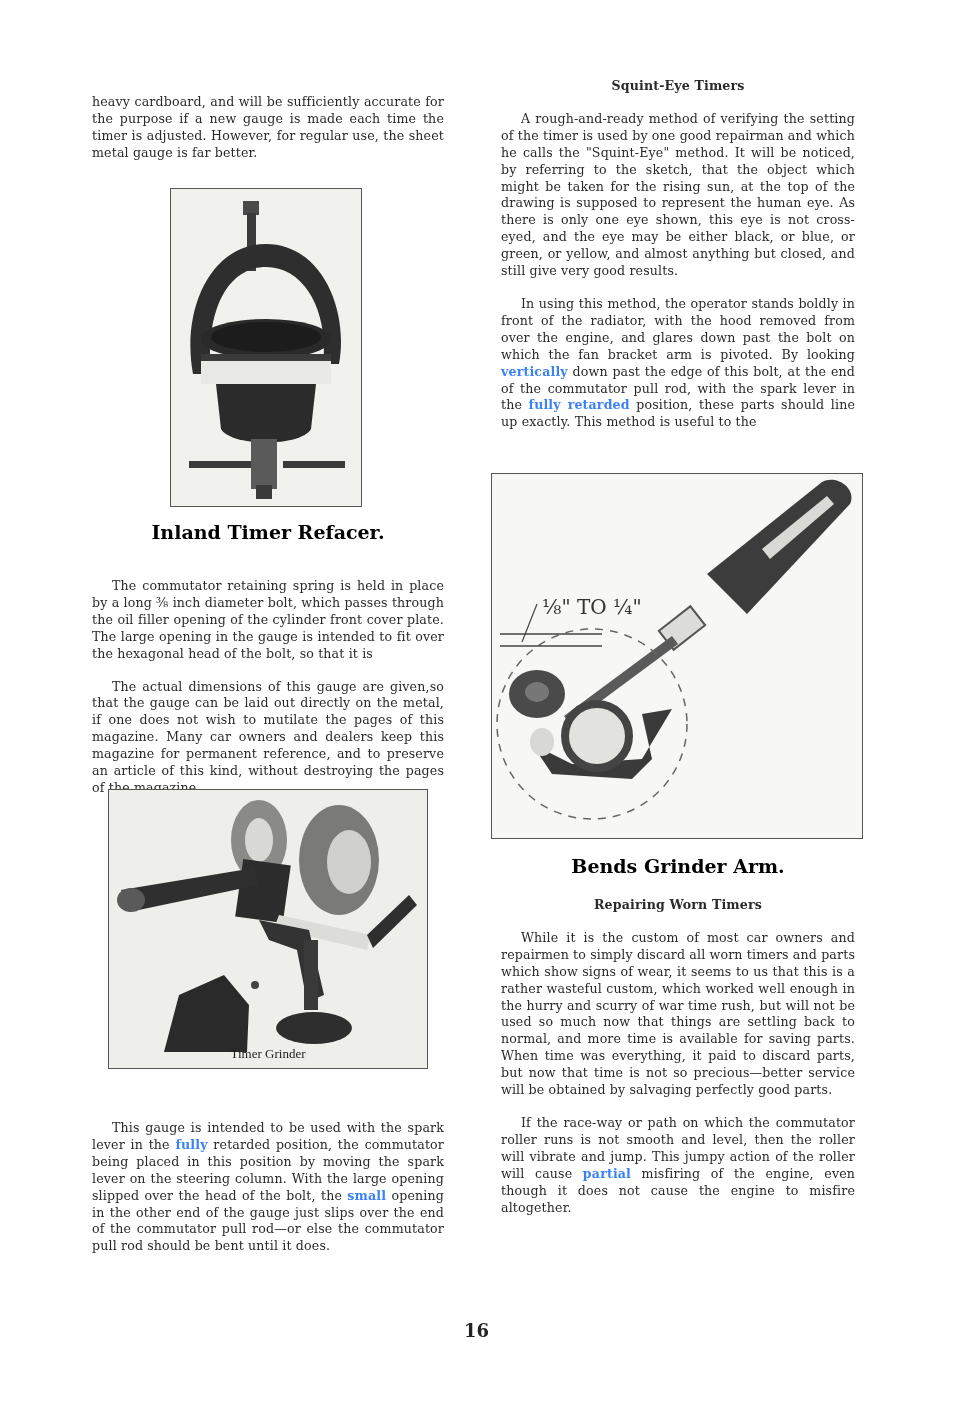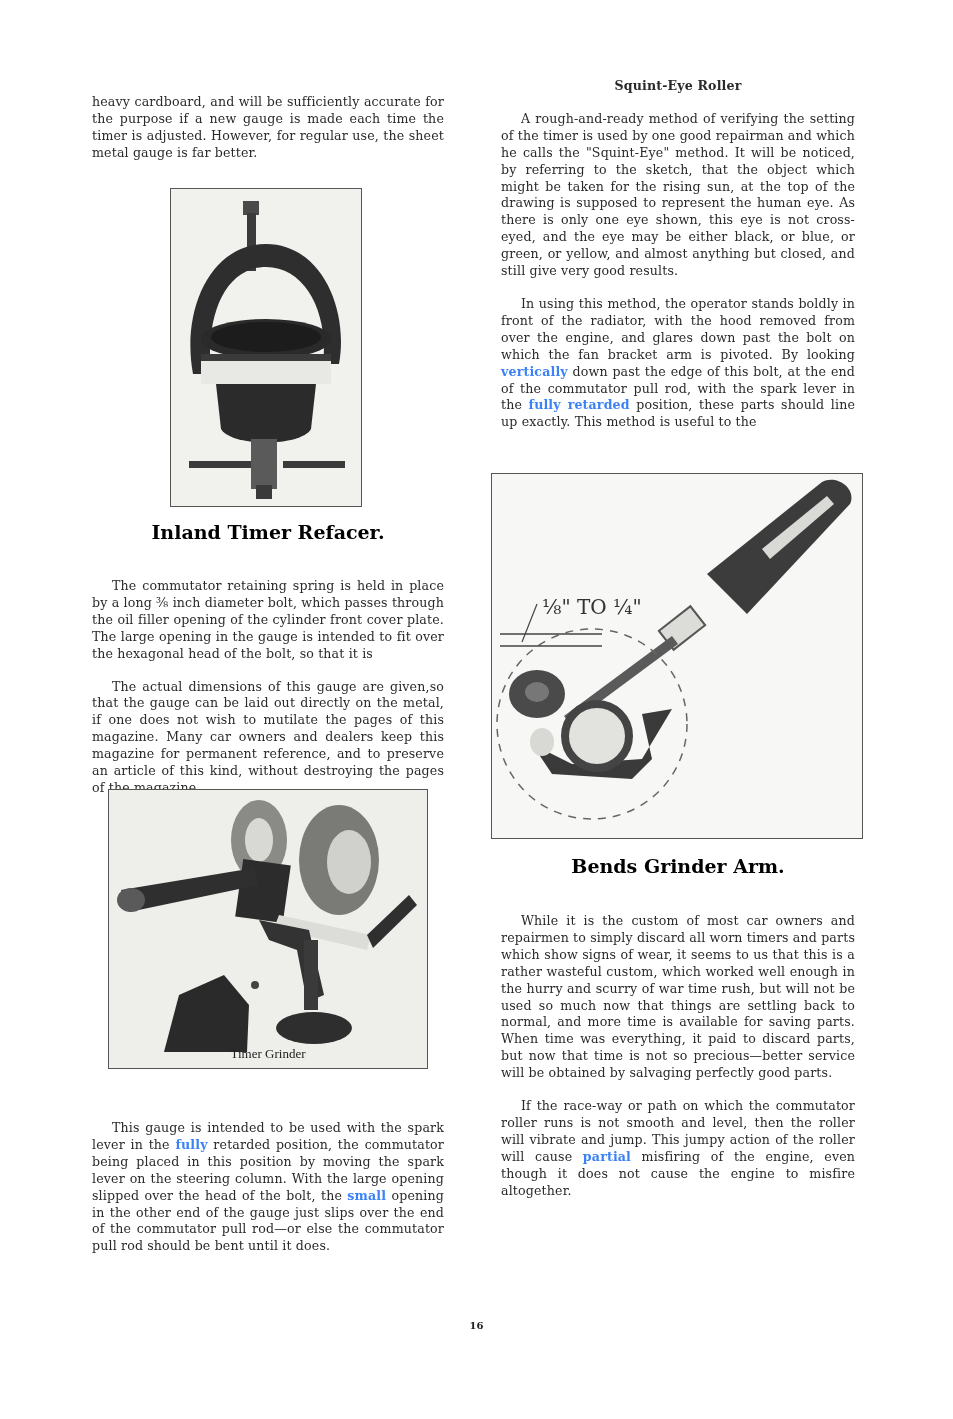--- a/index.html
+++ b/index.html
@@ -15,21 +15,21 @@
   b { font-weight: bold; color: #3b82f6; }
   .figure { position: absolute; border: 1px solid #555; background: #f3f3f1; overflow: hidden; }
   .fig-refacer { left: 170px; top: 188px; width: 190px; height: 317px; }
   .fig-grinder { left: 108px; top: 789px; width: 318px; height: 278px; }
   .fig-roller { left: 491px; top: 473px; width: 370px; height: 364px; background: #f8f8f6; }
   .cap-refacer { position: absolute; left: 76px; top: 521px; width: 384px; }
   .cap-roller { position: absolute; left: 485px; top: 855px; width: 386px; }
   .grinder-label { position: absolute; left: 0; right: 0; bottom: 6px; text-align: center;
                    font-family: "Liberation Serif", serif; font-size: 13px; color: #222; font-weight: normal; }
   .page-number { position: absolute; left: 0; width: 953px; top: 1320px; text-align: center;
-                 font-weight: bold; font-size: 10px; color: #222; }
+                 font-weight: bold; font-size: 18px; color: #222; }
   svg { display: block; }
 </style>
 </head>
 <body>
 
 <div class="col col-left">
   <p>heavy cardboard, and will be sufficiently accurate for the purpose if a new gauge is made each time the timer is adjusted. However, for regular use, the sheet metal gauge is far better.</p>
 </div>
 
 <div class="figure fig-refacer">
@@ -88,21 +88,21 @@
     <circle cx="146" cy="195" r="4" fill="#444"></circle>
   </svg>
   <div class="grinder-label">Timer Grinder</div>
 </div>
 
 <div class="col col-left" style="top:1104px;">
   <p class="indent"><span>This gauge is intended to be used with the spark lever in the </span><b>fully</b><span> retarded position, the commutator being placed in this position by moving the spark lever on the steering column. With the large opening slipped over the head of the bolt, the </span><b>small</b><span> opening in the other end of the gauge just slips over the end of the commutator pull rod—or else the commutator pull rod should be bent until it does.</span></p>
 </div>
 
 <div class="col col-right">
-  <p class="heading">Squint-Eye Roller</p>
+  <p class="heading">Squint-Eye Timers</p>
   <p class="indent">A rough-and-ready method of verifying the setting of the timer is used by one good repairman and which he calls the "Squint-Eye" method. It will be noticed, by referring to the sketch, that the object which might be taken for the rising sun, at the top of the drawing is supposed to represent the human eye. As there is only one eye shown, this eye is not cross-eyed, and the eye may be either black, or blue, or green, or yellow, and almost anything but closed, and still give very good results.</p>
   <p class="indent"><span>In using this method, the operator stands boldly in front of the radiator, with the hood removed from over the engine, and glares down past the bolt on which the fan bracket arm is pivoted. By looking </span><b>vertically</b><span> down past the edge of this bolt, at the end of the commutator pull rod, with the spark lever in the </span><b>fully retarded</b><span> position, these parts should line up exactly. This method is useful to the</span></p>
 </div>
 
 <div class="figure fig-roller">
   <svg width="370" height="364" viewBox="0 0 370 364">
     <rect width="370" height="364" fill="#f7f7f5"></rect>
 
     <path d="M215,100 L330,8 C345,0 365,15 358,30 L255,140 Z" fill="#3c3c3c"></path>
     <path d="M270,75 L335,22 L342,30 L278,85 Z" fill="#d9d9d5"></path>
@@ -120,17 +120,18 @@
     <ellipse cx="45" cy="220" rx="28" ry="24" fill="#4a4a4a"></ellipse>
     <ellipse cx="45" cy="218" rx="12" ry="10" fill="#777"></ellipse>
     <path d="M20,240 L60,300 L140,305 L160,285 L150,240 L180,235 L150,285 L80,290 L40,270 Z" fill="#3a3a3a"></path>
     <circle cx="105" cy="262" r="32" fill="#e2e2de" stroke="#444" stroke-width="8"></circle>
     <ellipse cx="50" cy="268" rx="12" ry="14" fill="#d8d8d4"></ellipse>
   </svg>
 </div>
 <div class="cap-roller caption">Bends Grinder Arm.</div>
 
 <div class="col col-right" style="top:897px;">
+  <p class="heading">Repairing Worn Timers</p>
   <p class="indent">While it is the custom of most car owners and repairmen to simply discard all worn timers and parts which show signs of wear, it seems to us that this is a rather wasteful custom, which worked well enough in the hurry and scurry of war time rush, but will not be used so much now that things are settling back to normal, and more time is available for saving parts. When time was everything, it paid to discard parts, but now that time is not so precious—better service will be obtained by salvaging perfectly good parts.</p>
   <p class="indent"><span>If the race-way or path on which the commutator roller runs is not smooth and level, then the roller will vibrate and jump. This jumpy action of the roller will cause </span><b>partial</b><span> misfiring of the engine, even though it does not cause the engine to misfire altogether.</span></p>
 </div>
 
 <div class="page-number">16</div>
 
 </body></html>

